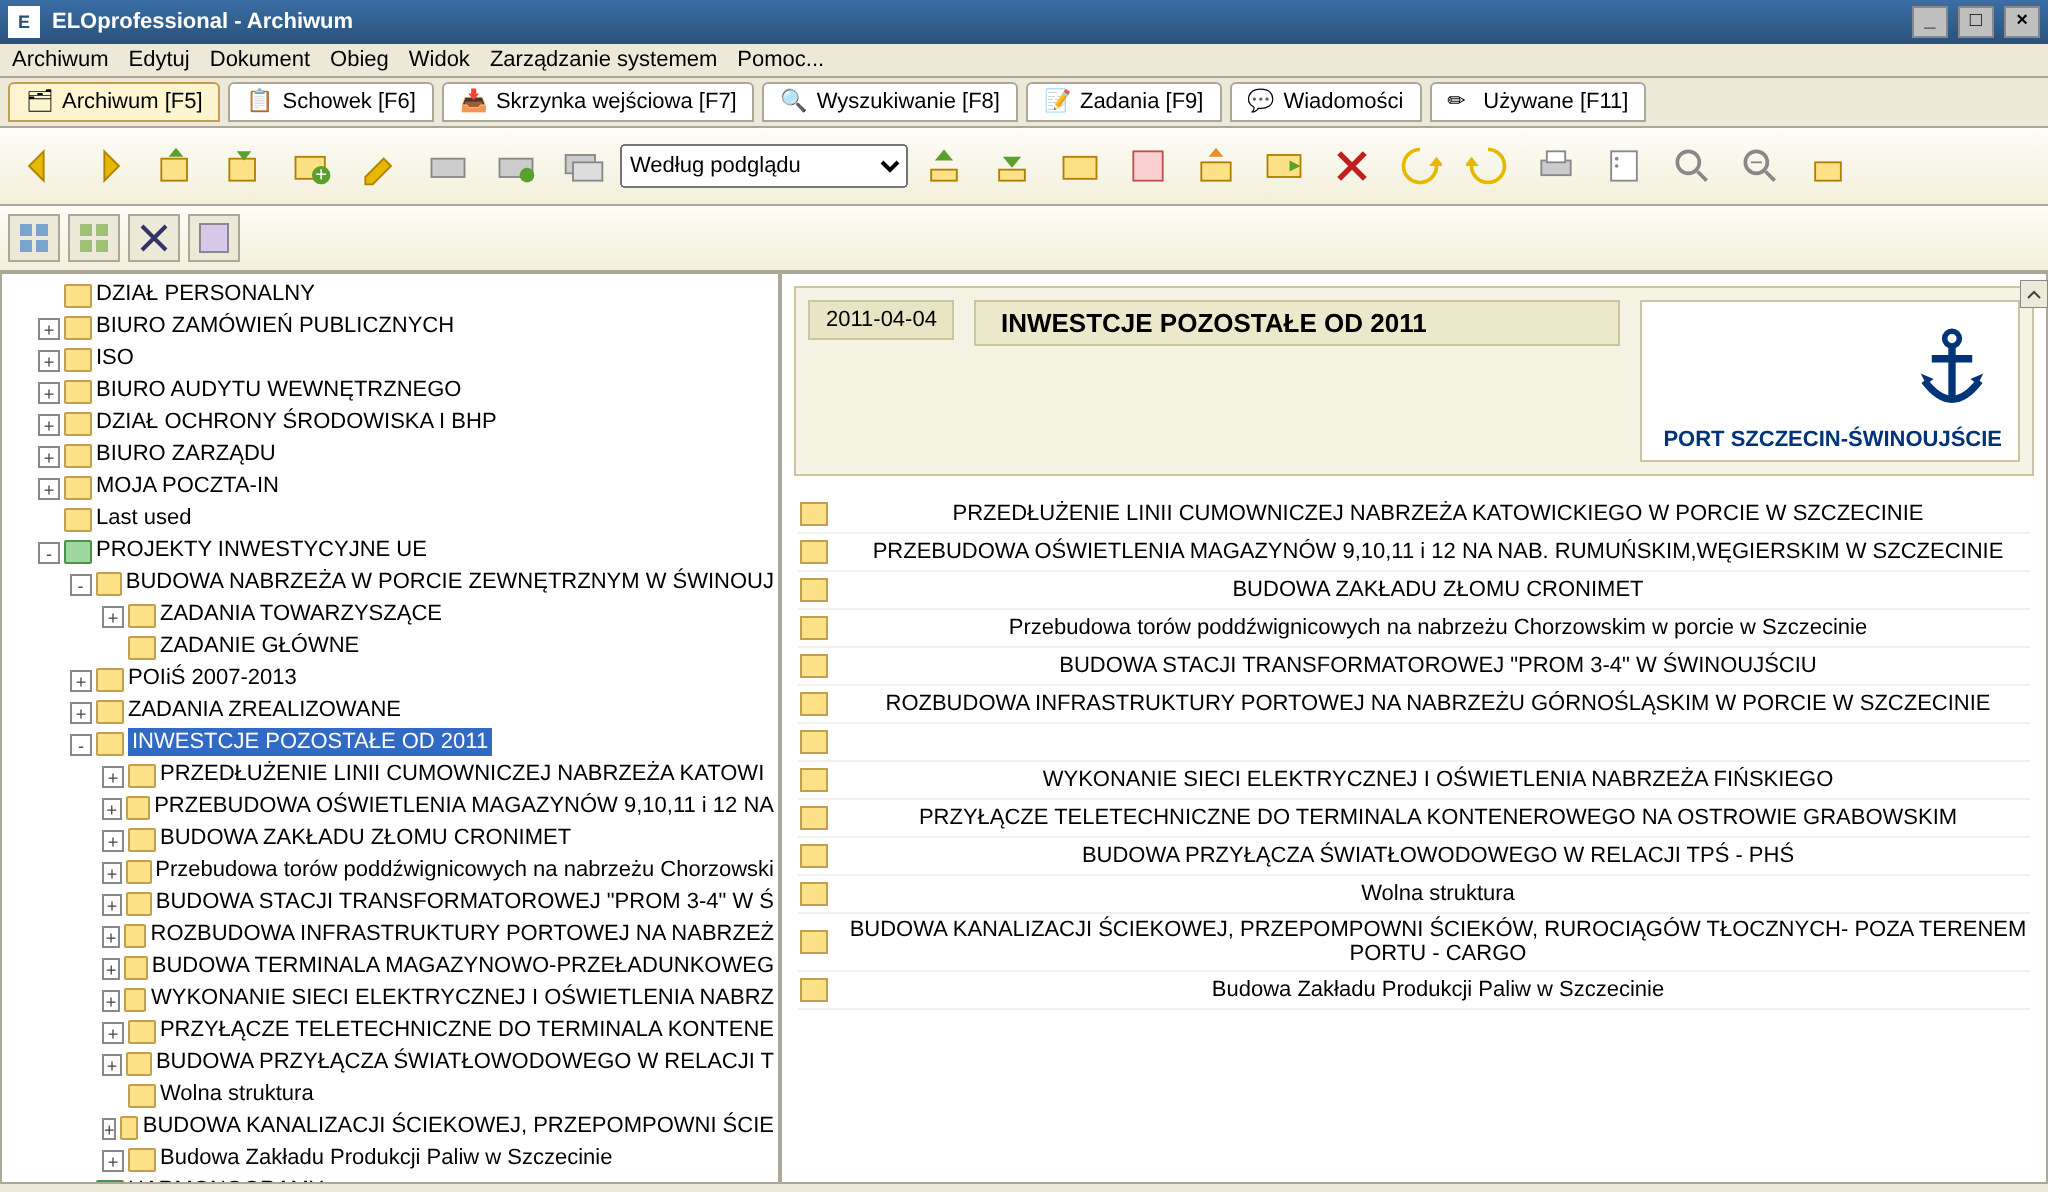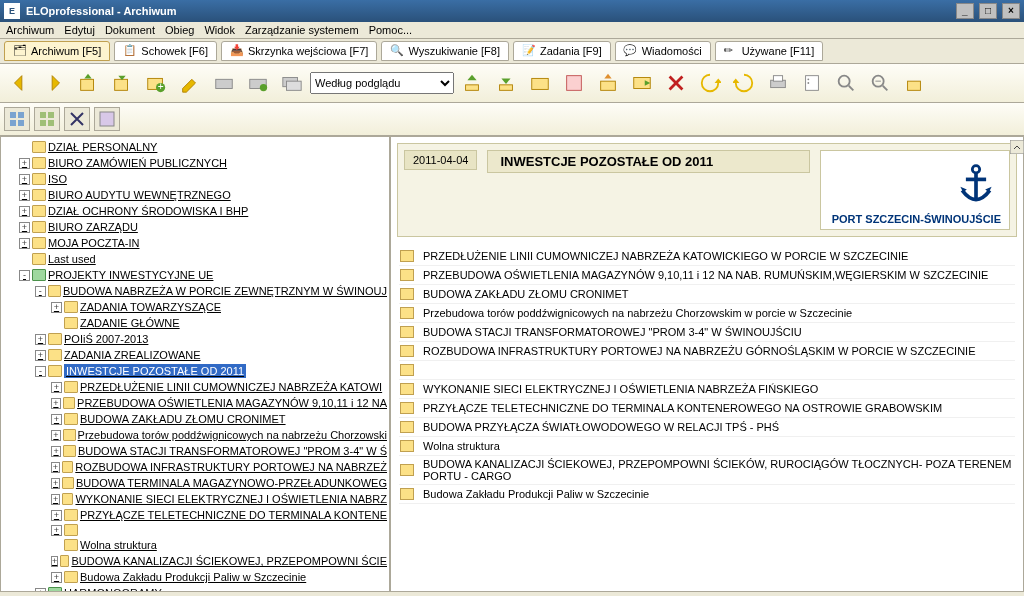--- a/index.html
+++ b/index.html
@@ -15,37 +15,37 @@
 .tab.active { background: #fdf4d0; border-color: #c0a050; }
 .tab .tab-icon { width: 14px; height: 14px; display: inline-block; }
 .toolbar { background: linear-gradient(#fefdf7,#f2efda); padding: 4px; border-bottom: 1px solid #aca899; display: flex; align-items: center; gap: 2px; }
 .tool-btn { width: 32px; height: 30px; display: inline-flex; align-items: center; justify-content: center; cursor: pointer; border-radius: 3px; }
 .tool-btn svg { width: 22px; height: 22px; }
 .toolbar select { height: 22px; font-size: 11px; }
 .mini-bar { background: linear-gradient(#fefdf7,#f2efda); padding: 4px; border-bottom: 1px solid #aca899; display: flex; gap: 4px; }
 .mini-btn { width: 26px; height: 24px; border: 1px solid #aca899; background: #ece9d8; display: inline-flex; align-items: center; justify-content: center; cursor: pointer; }
 .content { display: flex; height: calc(596px - 22px - 20px - 24px - 40px - 34px); }
 .tree-pane { width: 390px; background: #fff; border: 1px solid #aca899; overflow: auto; padding: 2px; }
-.tree-item { white-space: nowrap; padding: 1px 0; display: flex; align-items: center; gap: 2px; line-height: 14px; text-decoration: underline; }
+.tree-item { white-space: nowrap; padding: 1px 0; display: flex; align-items: flex-end; gap: 2px; line-height: 14px; }
 .tree-item .exp { width: 11px; height: 11px; border: 1px solid #888; display: inline-flex; align-items: center; justify-content: center; font-size: 9px; cursor: pointer; color: #444; background: #fff; }
 .tree-item .noexp { width: 11px; display: inline-block; }
 .tree-item .folder { width: 14px; height: 12px; background: #fce187; border: 1px solid #c0a050; border-radius: 1px; }
 .tree-item .folder.green { background: #9fd89f; border-color: #4a914a; }
 .tree-item .label { cursor: pointer; }
 .tree-item.selected .label { background: #316ac5; color: #fff; padding: 0 2px; }
 .indent-1 { padding-left: 16px; } .indent-2 { padding-left: 32px; } .indent-3 { padding-left: 48px; }
 .right-pane { flex: 1; background: #fff; border: 1px solid #aca899; display: flex; flex-direction: column; }
 .doc-header { background: #f5f3e4; border: 1px solid #cac6a0; margin: 6px; padding: 6px; display: flex; align-items: flex-start; gap: 10px; position: relative; }
 .doc-date { background: #e8e4c4; border: 1px solid #cac6a0; padding: 3px 8px; font-weight: normal; }
 .doc-title { font-weight: bold; font-size: 13px; background: #ece8cc; border: 1px solid #cac6a0; padding: 3px 12px; flex: 1; }
 .logo-box { border: 1px solid #cac6a0; background: #fff; padding: 10px 8px 4px; text-align: right; width: 190px; }
 .logo-box .anchor-svg { margin-bottom: 4px; }
 .logo-box .logo-text { color: #003478; font-weight: bold; font-size: 11px; }
 .scroll-handle { position: absolute; right: -8px; top: -4px; width: 14px; height: 14px; }
-.doc-list { overflow: auto; padding: 4px 8px; }
+.doc-list { overflow: auto; padding: 4px 8px; text-align: center; }
 .doc-row { display: flex; align-items: center; gap: 8px; padding: 2px 0; border-bottom: 1px solid #f0f0f0; cursor: pointer; }
 .doc-row .doc-icon { width: 16px; height: 14px; display: inline-flex; align-items: center; justify-content: center; }
 .doc-row .doc-icon span { width: 14px; height: 12px; background: #fce187; border: 1px solid #c0a050; display: inline-block; }
 .doc-row .doc-label { flex: 1; }
 </style>
 </head>
 <body>
 
 <div class="title-bar">
   <span class="icon">E</span>
@@ -372,20 +372,21 @@
         <span class="label">WYKONANIE SIECI ELEKTRYCZNEJ I OŚWIETLENIA NABRZ</span>
       </div>
       <div class="tree-item indent-3">
         <span class="exp">+</span>
         <span class="folder"></span>
         <span class="label">PRZYŁĄCZE TELETECHNICZNE DO TERMINALA KONTENE</span>
       </div>
       <div class="tree-item indent-3">
         <span class="exp">+</span>
         <span class="folder"></span>
+        <span class="label">BUDOWA PRZYŁĄCZA ŚWIATŁOWODOWEGO W RELACJI T</span>
       </div>
       <div class="tree-item indent-3">
         <span class="noexp"></span>
         <span class="folder"></span>
         <span class="label">Wolna struktura</span>
       </div>
       <div class="tree-item indent-3">
         <span class="exp">+</span>
         <span class="folder"></span>
         <span class="label">BUDOWA KANALIZACJI ŚCIEKOWEJ, PRZEPOMPOWNI ŚCIE</span>

